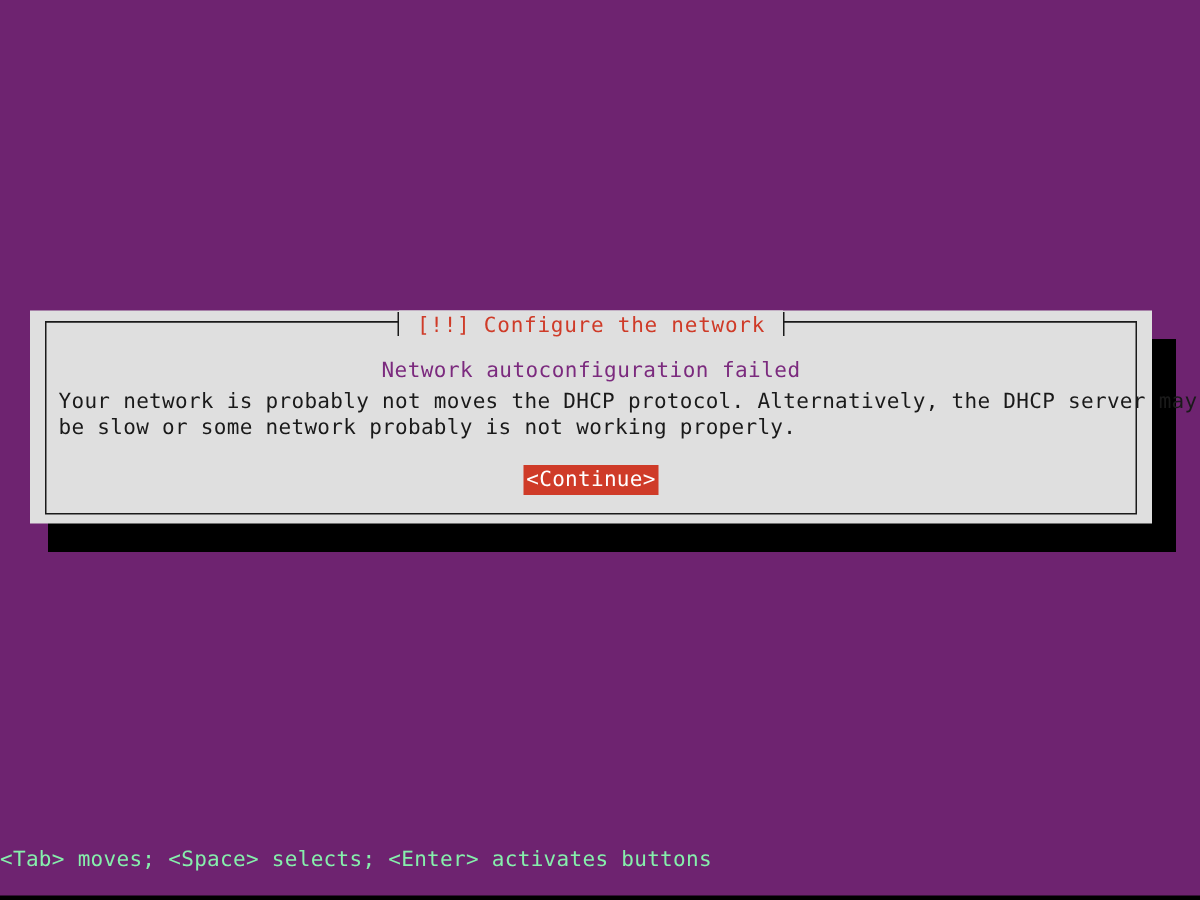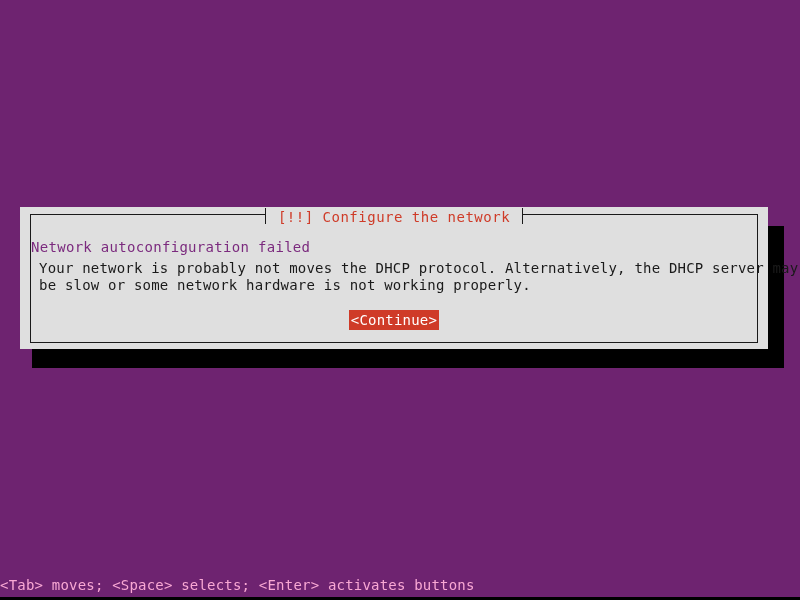--- a/index.html
+++ b/index.html
@@ -123,20 +123,21 @@
   
   #dialog-body {
     position: absolute;
     left: 11px;
     top: 22px;
     right: 11px;
     bottom: 7px;
     padding: 0;
   }
   #headline {
+    text-align: center;
     color: #7b2a7e;
     font-size: 14px;
     line-height: 18px;
     margin-top: 9px;
     white-space: pre;
     letter-spacing: 0.3px;
   }
   .body-line {
     color: #1a1a1a;
     font-size: 14px;
@@ -162,24 +163,24 @@
     border: 0;
     font-family: inherit;
     cursor: pointer;
     letter-spacing: 0.2px;
   }
 
   
   #status-bar {
     position: absolute;
     left: 0;
-    bottom: 6px;
+    bottom: 18px;
     width: 800px;
     height: 18px;
-    color: #f9a8d4;
+    color: #86efac;
     font-size: 14px;
     line-height: 18px;
     white-space: pre;
     letter-spacing: 0.2px;
     z-index: 6;
   }
   #bottom-black {
     position: absolute;
     left: 0;
     bottom: 0;
@@ -206,21 +207,21 @@
       <span id="dialog-title">[!!] Configure the network</span>
       <span class="title-rule-wrap right"></span>
     </div>
 
     <div id="dialog-body">
 
       <div id="headline">Network autoconfiguration failed</div>
 
       <div id="body-lines">
         <div class="body-line">Your network is probably not moves the DHCP protocol. Alternatively, the DHCP server may</div>
-        <div class="body-line">be slow or some network hardware is not working properly.</div>
+        <div class="body-line">be slow or some network probably is not working properly.</div>
       </div>
 
       <div id="button-row">
         <button id="continue-button">&lt;Continue&gt;</button>
       </div>
 
     </div>
   </div>
 
   <div id="status-bar">&lt;Tab&gt; moves; &lt;Space&gt; selects; &lt;Enter&gt; activates buttons</div>

